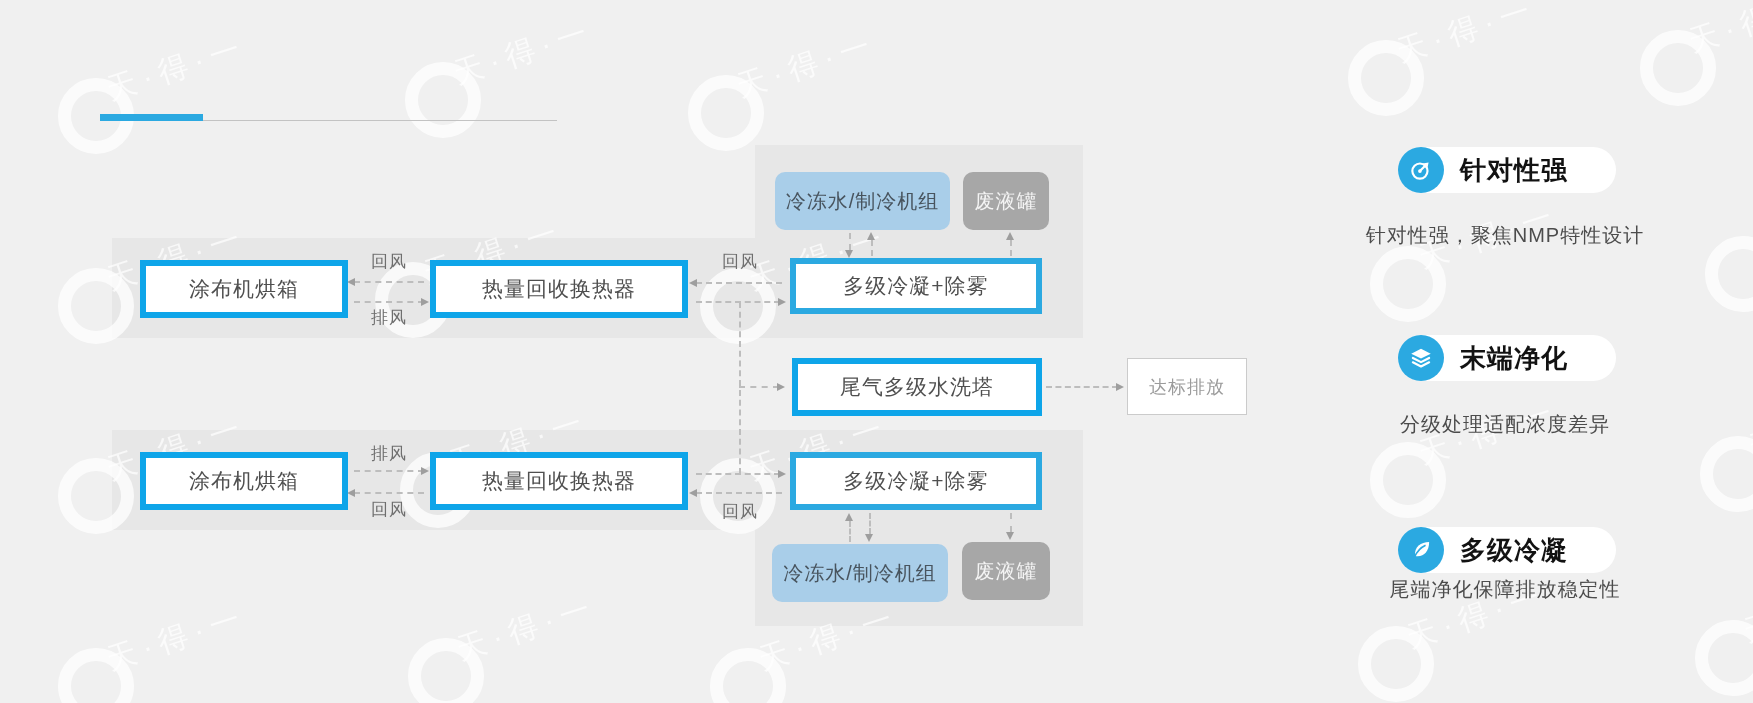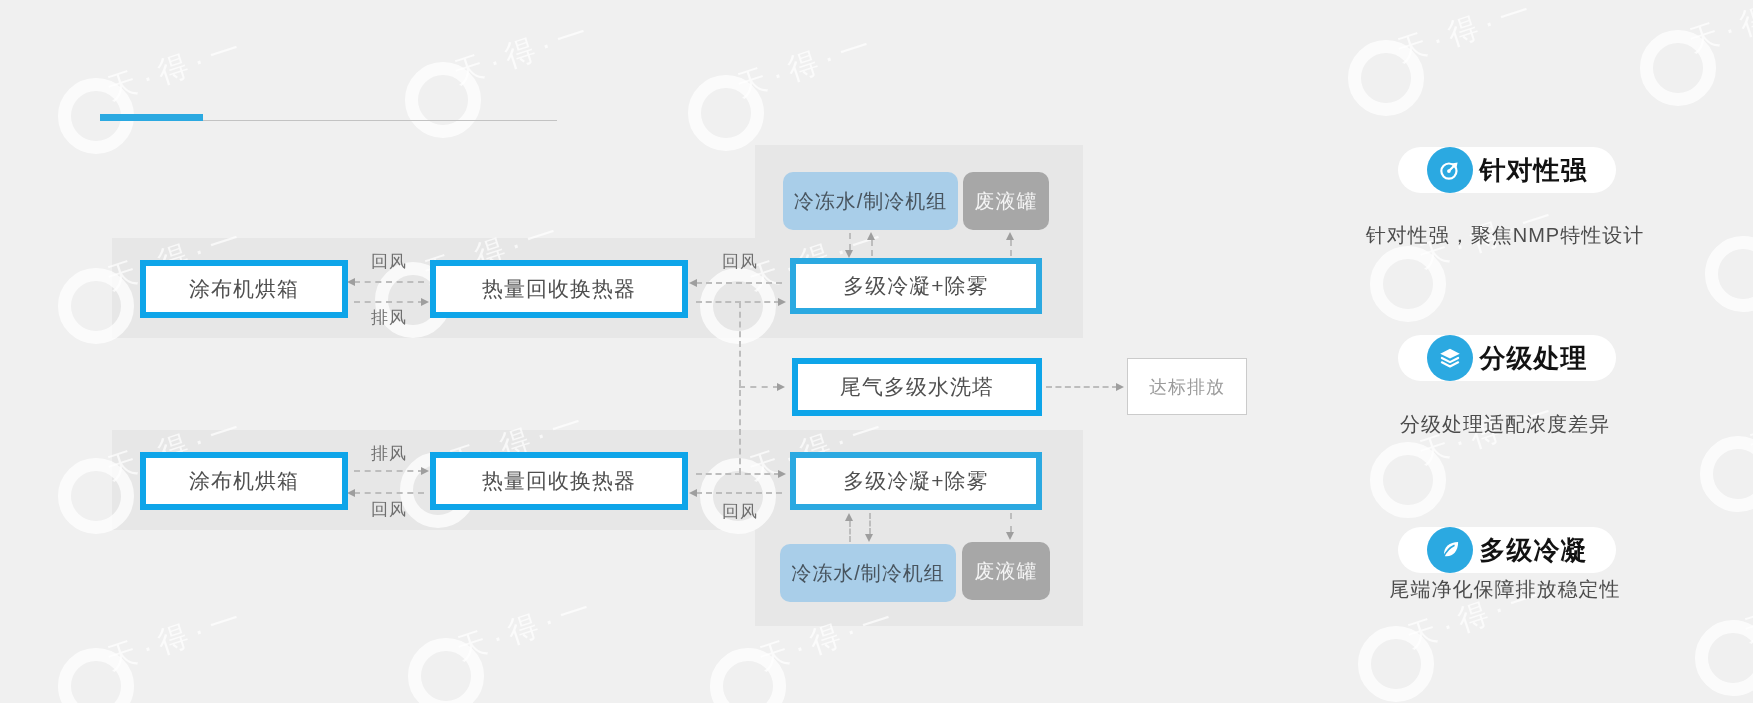--- a/index.html
+++ b/index.html
@@ -18,34 +18,34 @@
   
   .panel{position:absolute;background:#E7E7E7;z-index:0;}
   
   .node{position:absolute;z-index:2;background:#fff;border:6px solid #0ea5e9;
         display:flex;align-items:center;justify-content:center;
         font-size:21px;color:#4F4F4F;letter-spacing:1px;box-sizing:border-box;}
   .node-blue{border-color:#2BA9E1;}
   .node-faint{border:1px solid #CBCBCB;color:#9B9B9B;font-size:18px;}
   .pill-node{position:absolute;z-index:2;border-radius:10px;display:flex;align-items:center;
              justify-content:center;font-size:20px;letter-spacing:1px;box-sizing:border-box;}
-  .pill-blue{background:#A9CEE9;color:#48545E;margin-left:8px;}
+  .pill-blue{background:#A9CEE9;color:#48545E;}
   .pill-gray{background:#A7A7A7;color:#F4F4F4;}
   
   .flow-label{position:absolute;z-index:2;font-size:17px;color:#6E6E6E;text-align:center;letter-spacing:1px;}
   .dl-h{position:absolute;z-index:2;height:0;border-top:2px dashed #BDBDBD;}
   .dl-v{position:absolute;z-index:2;width:0;border-left:2px dashed #BDBDBD;}
   .ah{position:absolute;z-index:2;width:0;height:0;}
   .ah-r{border-top:4px solid transparent;border-bottom:4px solid transparent;border-left:8px solid #9E9E9E;}
   .ah-l{border-top:4px solid transparent;border-bottom:4px solid transparent;border-right:8px solid #9E9E9E;}
   .ah-u{border-left:4px solid transparent;border-right:4px solid transparent;border-bottom:8px solid #9E9E9E;}
   .ah-d{border-left:4px solid transparent;border-right:4px solid transparent;border-top:8px solid #9E9E9E;}
   
   .feature-pill{position:absolute;z-index:3;width:218px;height:46px;background:#fff;border-radius:23px;
-                display:flex;align-items:center;gap:7px;justify-content:center;}
+                display:flex;align-items:center;gap:16px;}
   .feature-icon{width:46px;height:46px;border-radius:50%;background:#2BA9E1;flex:0 0 46px;
                 display:flex;align-items:center;justify-content:center;}
   .feature-title{font-size:26px;font-weight:700;color:#121212;letter-spacing:1px;}
   .feature-desc{position:absolute;z-index:3;width:340px;text-align:center;
                 font-size:20px;color:#4C4C4C;letter-spacing:1px;}
 </style>
 </head>
 <body>
 
 <div class="stage">
@@ -215,21 +215,21 @@
   <div class="feature-desc" style="left:1335px;top:222px">针对性强，聚焦NMP特性设计</div>
 
   <div class="feature-pill" style="left:1398px;top:335px">
     <div class="feature-icon">
       <svg viewBox="0 0 24 24" width="26" height="26">
         <path d="M12 3.5 L21 8 L12 12.5 L3 8 Z" fill="#fff"></path>
         <path d="M4.5 12 L12 15.8 L19.5 12" fill="none" stroke="#fff" stroke-width="2" stroke-linejoin="round" stroke-linecap="round"></path>
         <path d="M4.5 16 L12 19.8 L19.5 16" fill="none" stroke="#fff" stroke-width="2" stroke-linejoin="round" stroke-linecap="round"></path>
       </svg>
     </div>
-    <div class="feature-title">分级处理</div>
+    <div class="feature-title">末端净化</div>
   </div>
   <div class="feature-desc" style="left:1335px;top:411px">分级处理适配浓度差异</div>
 
   <div class="feature-pill" style="left:1398px;top:527px">
     <div class="feature-icon">
       <svg viewBox="0 0 24 24" width="26" height="26">
         <path d="M6.5 17.5 C5.5 9 12 4.5 19.5 4.5 C19.5 13.5 14 19 6.5 17.5 Z" fill="#fff"></path>
         <path d="M6 18.5 C8.5 13 12 9.5 16.2 7.6" stroke="#2BA9E1" stroke-width="1.5" fill="none"></path>
       </svg>
     </div>

